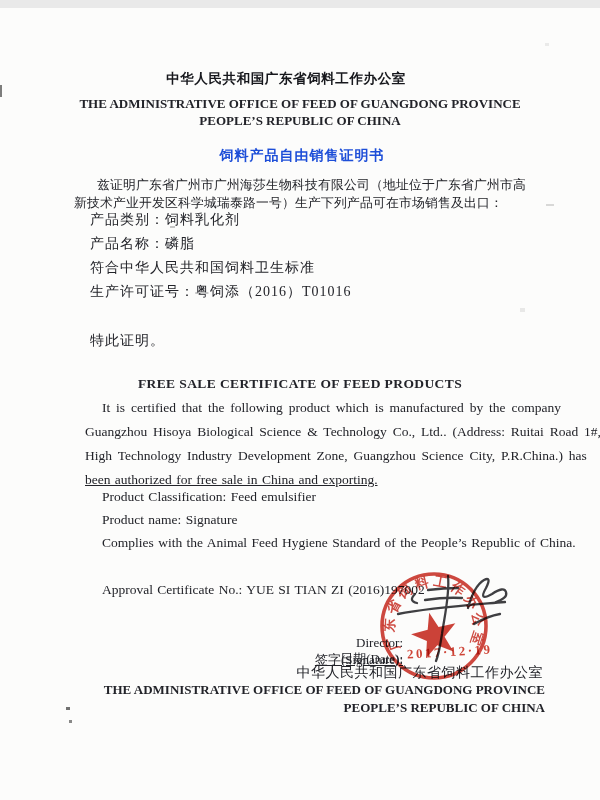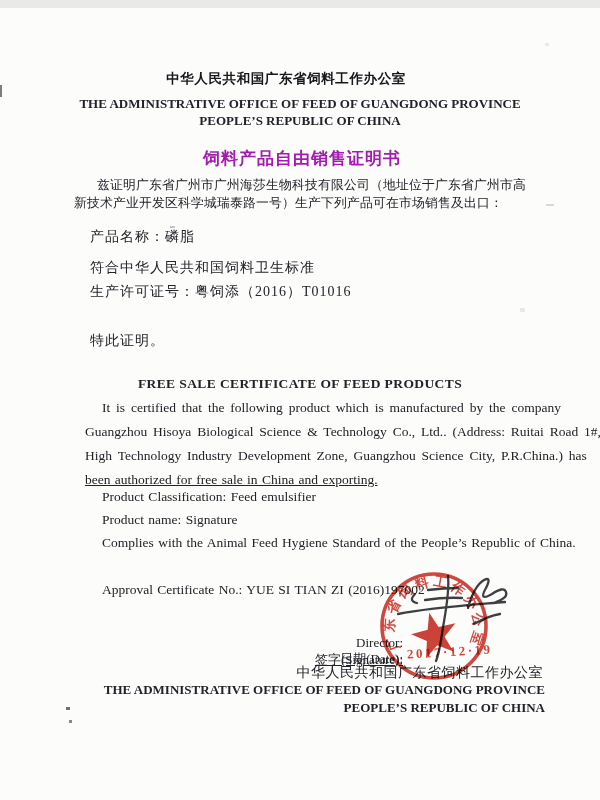--- a/index.html
+++ b/index.html
@@ -8,25 +8,25 @@
     background:#fcfcfb;overflow:hidden;
     font-family:"Liberation Serif","DejaVu Serif",serif;
     color:#222329;
   }
   .line{position:absolute;white-space:nowrap;}
   
   #cn-title{top:62px;left:0;right:28px;text-align:center;font-size:13.5px;font-weight:bold;letter-spacing:.6px;color:#16171c;}
   #en-title-1{top:88px;left:0;right:0;text-align:center;font-size:13px;font-weight:bold;}
   #en-title-2{top:105px;left:0;right:0;text-align:center;font-size:13px;font-weight:bold;}
   
-  #cert-title{top:139px;left:4px;right:0;text-align:center;font-size:17px;font-weight:bold;letter-spacing:1px;color:#a21caf;}
+  #cert-title{top:139px;left:4px;right:0;text-align:center;font-size:14px;font-weight:bold;letter-spacing:1px;color:#1d4ed8;}
   #intro-1{top:169px;left:97px;font-size:12.8px;letter-spacing:.2px;}
   #intro-2{top:187px;left:74px;font-size:12.8px;letter-spacing:.2px;}
   .cn-item{left:90px;font-size:14px;letter-spacing:1px;}
-  #cn-item-0{top:203px;}#cn-item-1{top:220px;}#cn-item-2{top:251px;}
+  #cn-item-0{top:203px;}#cn-item-1{top:227px;}#cn-item-2{top:251px;}
   #cn-item-3{top:275px;}#cn-item-4{top:299px;}#cn-item-5{top:324px;}
   
   #en-heading{top:368px;left:0;right:0;text-align:center;font-size:13.5px;font-weight:bold;letter-spacing:.4px;}
   .en-para{font-size:13.5px;word-spacing:2.5px;}
   #en-para-0{top:392px;left:102px;text-align:right;}
   #en-para-1{top:416px;left:85px;}
   #en-para-2{top:440px;left:85px;}
   #en-para-3{top:464px;left:85px;word-spacing:1px;text-decoration:underline;}
   .en-item{left:102px;font-size:13.5px;word-spacing:1px;}
   #en-item-0{top:481px;text-align:right;}#en-item-1{top:504px;}#en-item-2{top:527px;}
@@ -62,20 +62,21 @@
 
 <div class="page">
 
   <div class="line" id="cn-title">中华人民共和国广东省饲料工作办公室</div>
   <div class="line" id="en-title-1">THE ADMINISTRATIVE OFFICE OF FEED OF GUANGDONG PROVINCE</div>
   <div class="line" id="en-title-2">PEOPLE’S REPUBLIC OF CHINA</div>
 
   <div class="line" id="cert-title">饲料产品自由销售证明书</div>
   <div class="line" id="intro-2">新技术产业开发区科学城瑞泰路一号）生产下列产品可在市场销售及出口：</div>
   <div class="line" id="intro-1">兹证明广东省广州市广州海莎生物科技有限公司（地址位于广东省广州市高</div>
+  <div class="line cn-item" id="cn-item-0">产品类别：饲料乳化剂</div>
   <div class="line cn-item" id="cn-item-1">产品名称：磷脂</div>
   <div class="line cn-item" id="cn-item-2">符合中华人民共和国饲料卫生标准</div>
   <div class="line cn-item" id="cn-item-3">生产许可证号：粤饲添（2016）T01016</div>
   <div class="line cn-item" id="cn-item-5">特此证明。</div>
 
   <div class="line" id="en-heading">FREE SALE CERTIFICATE OF FEED PRODUCTS</div>
   <div class="line en-para" id="en-para-0">It is certified that the following product which is manufactured by the company</div>
   <div class="line en-para" id="en-para-1">Guangzhou Hisoya Biological Science &amp; Technology Co., Ltd.. (Address: Ruitai Road 1#,</div>
   <div class="line en-para" id="en-para-2">High Technology Industry Development Zone, Guangzhou Science City, P.R.China.) has</div>
   <div class="line en-para" id="en-para-3">been authorized for free sale in China and exporting.</div>

